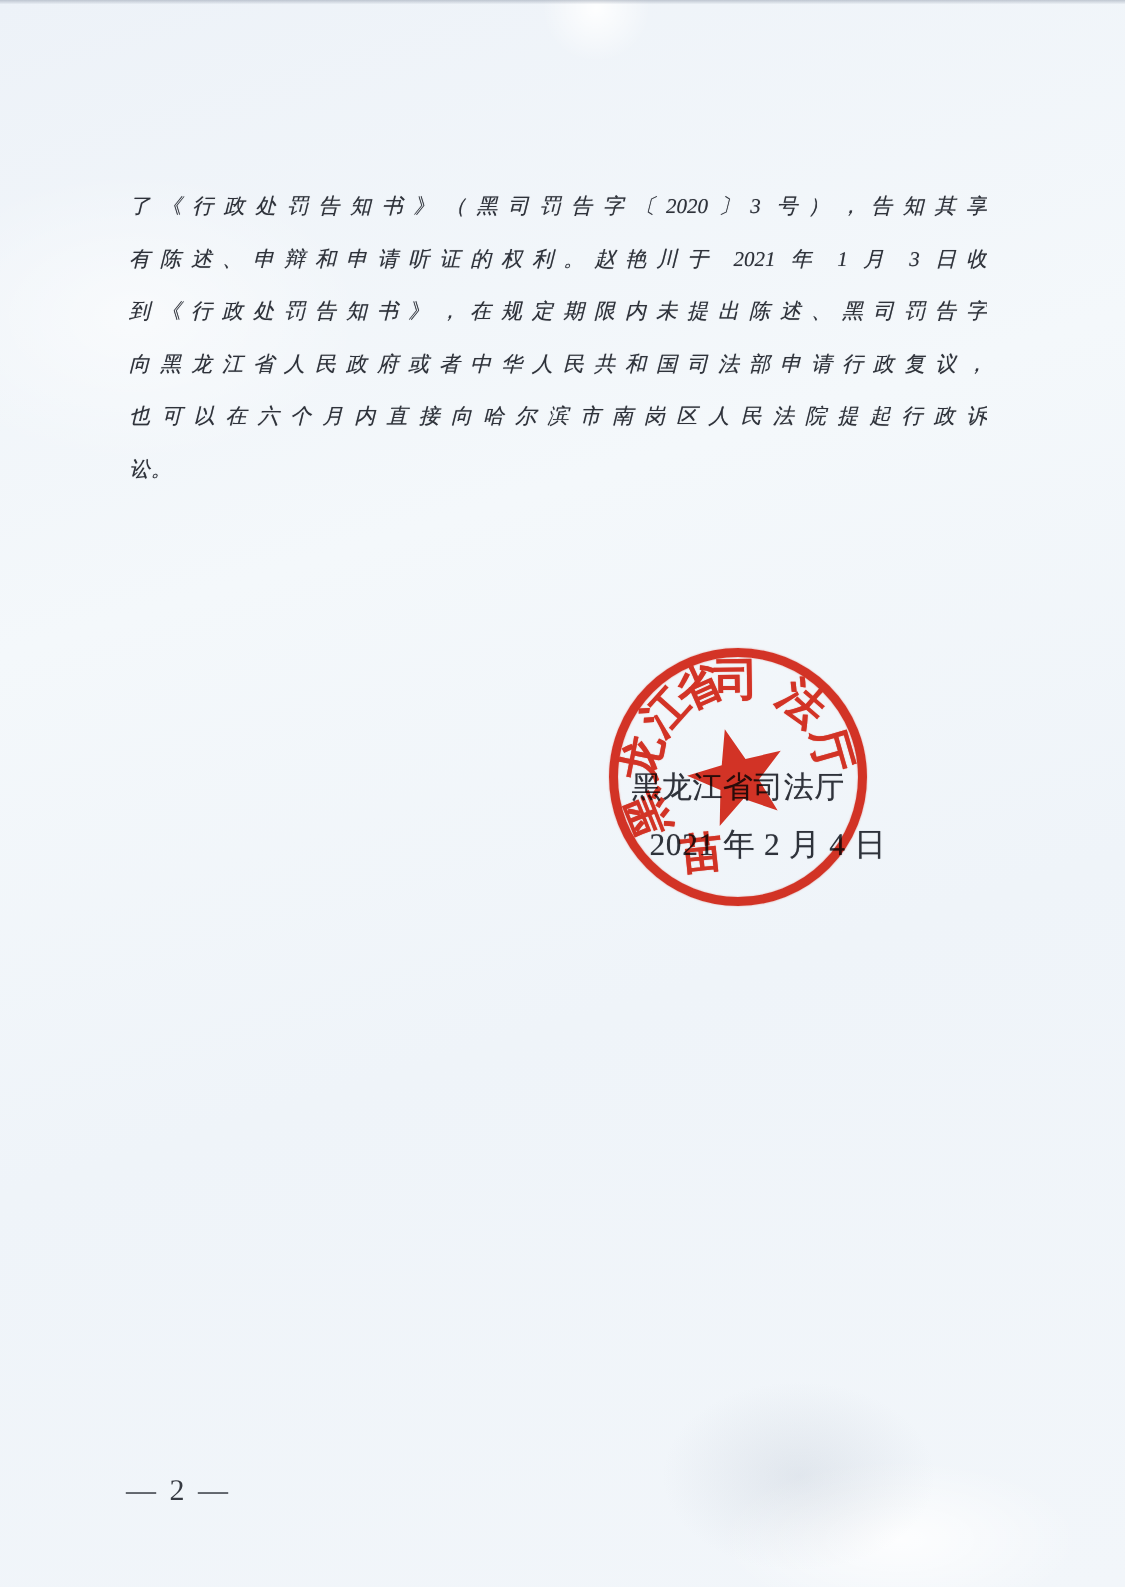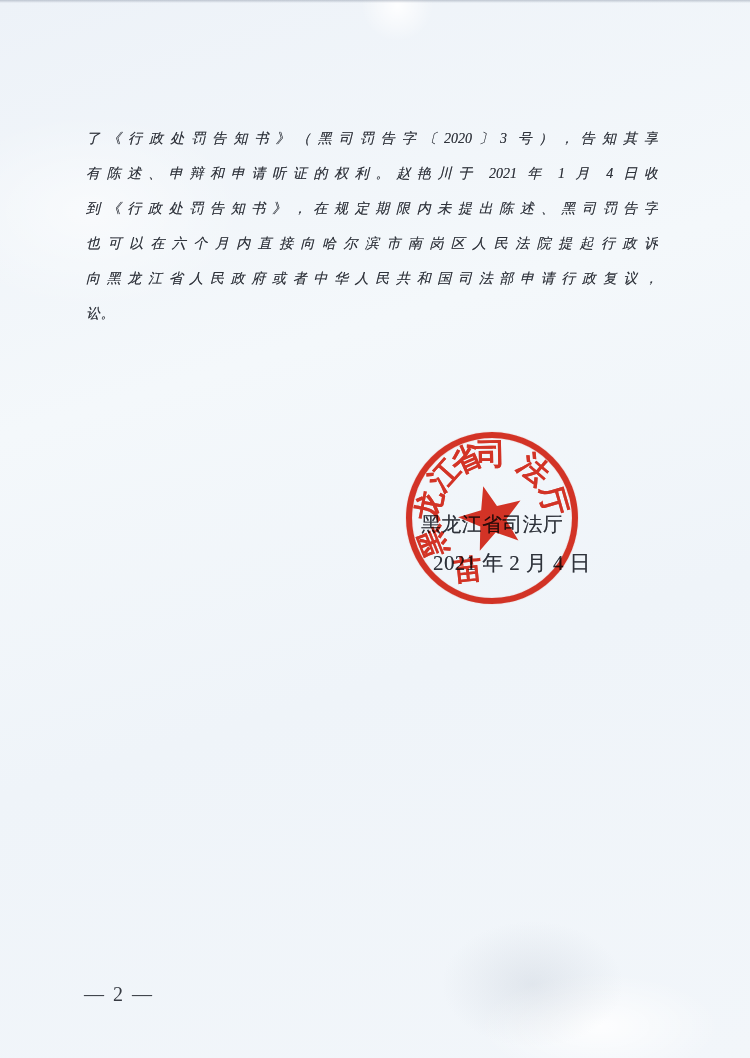--- a/index.html
+++ b/index.html
@@ -80,24 +80,24 @@
 </style>
 </head>
 <body>
 
 <div class="page">
 
   <div class="scan-top-edge"></div>
 
   <div class="body-text">
     <div class="line">了《行政处罚告知书》（黑司罚告字〔2020〕3 号），告知其享</div>
-    <div class="line">有陈述、申辩和申请听证的权利。赵艳川于 2021 年 1 月 4 日收</div>
+    <div class="line">有陈述、申辩和申请听证的权利。赵艳川于 2021 年 1 月 3 日收</div>
     <div class="line">到《行政处罚告知书》，在规定期限内未提出陈述、黑司罚告字</div>
+    <div class="line">向黑龙江省人民政府或者中华人民共和国司法部申请行政复议，</div>
     <div class="line">也可以在六个月内直接向哈尔滨市南岗区人民法院提起行政诉</div>
-    <div class="line">向黑龙江省人民政府或者中华人民共和国司法部申请行政复议，</div>
     <div class="line end">讼。</div>
   </div>
 
   <div class="sig-authority">黑龙江省司法厅</div>
   <div class="sig-date">2021 年 2 月 4 日</div>
 
   <div class="page-number">— 2 —</div>
 
   <div class="seal">
     <div class="seal-ring"></div>

